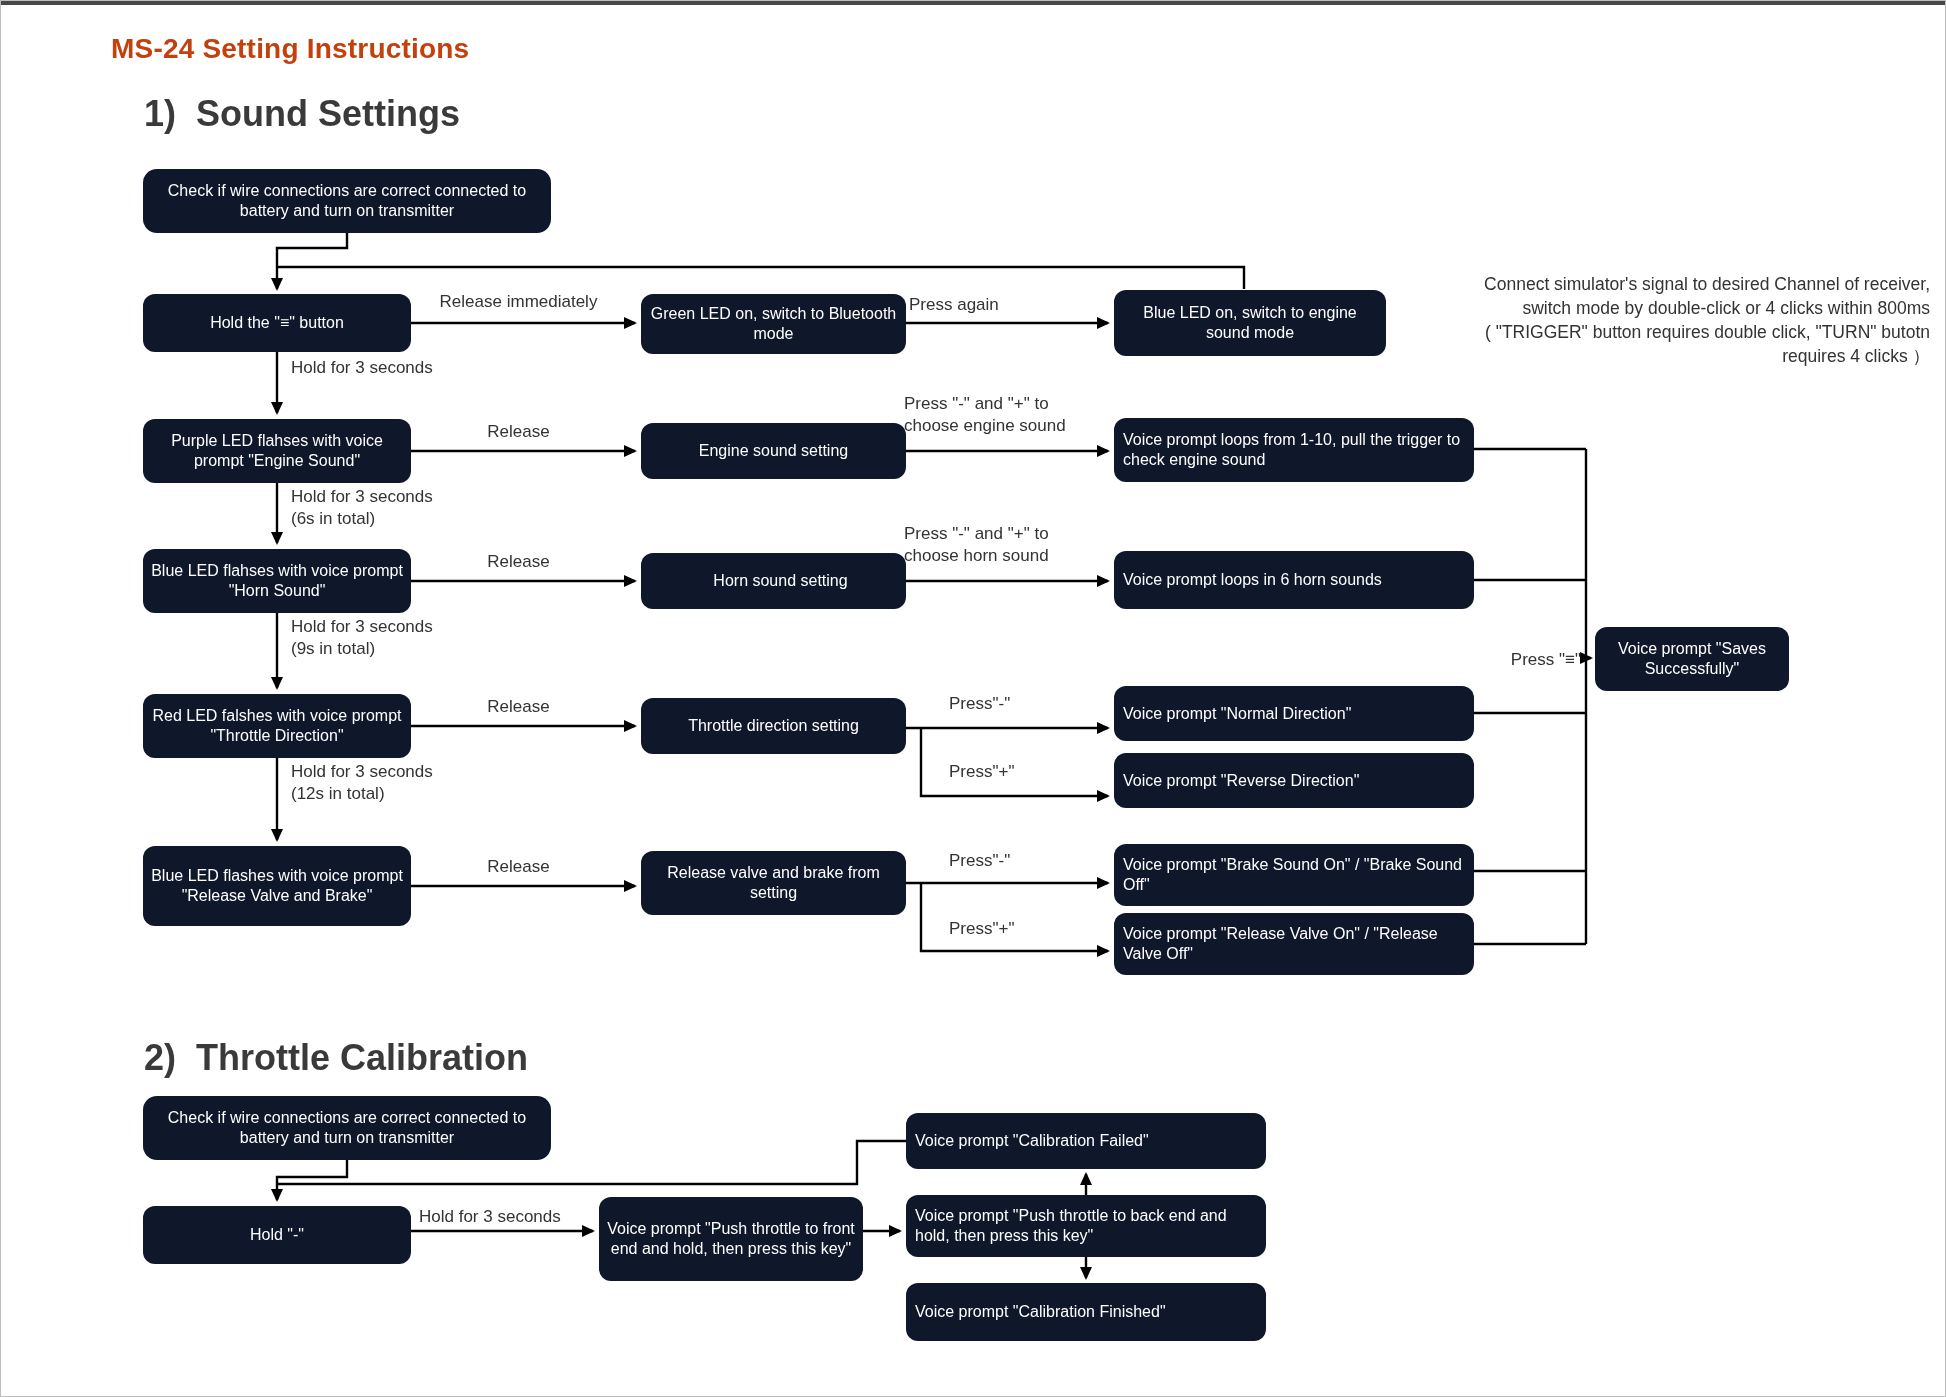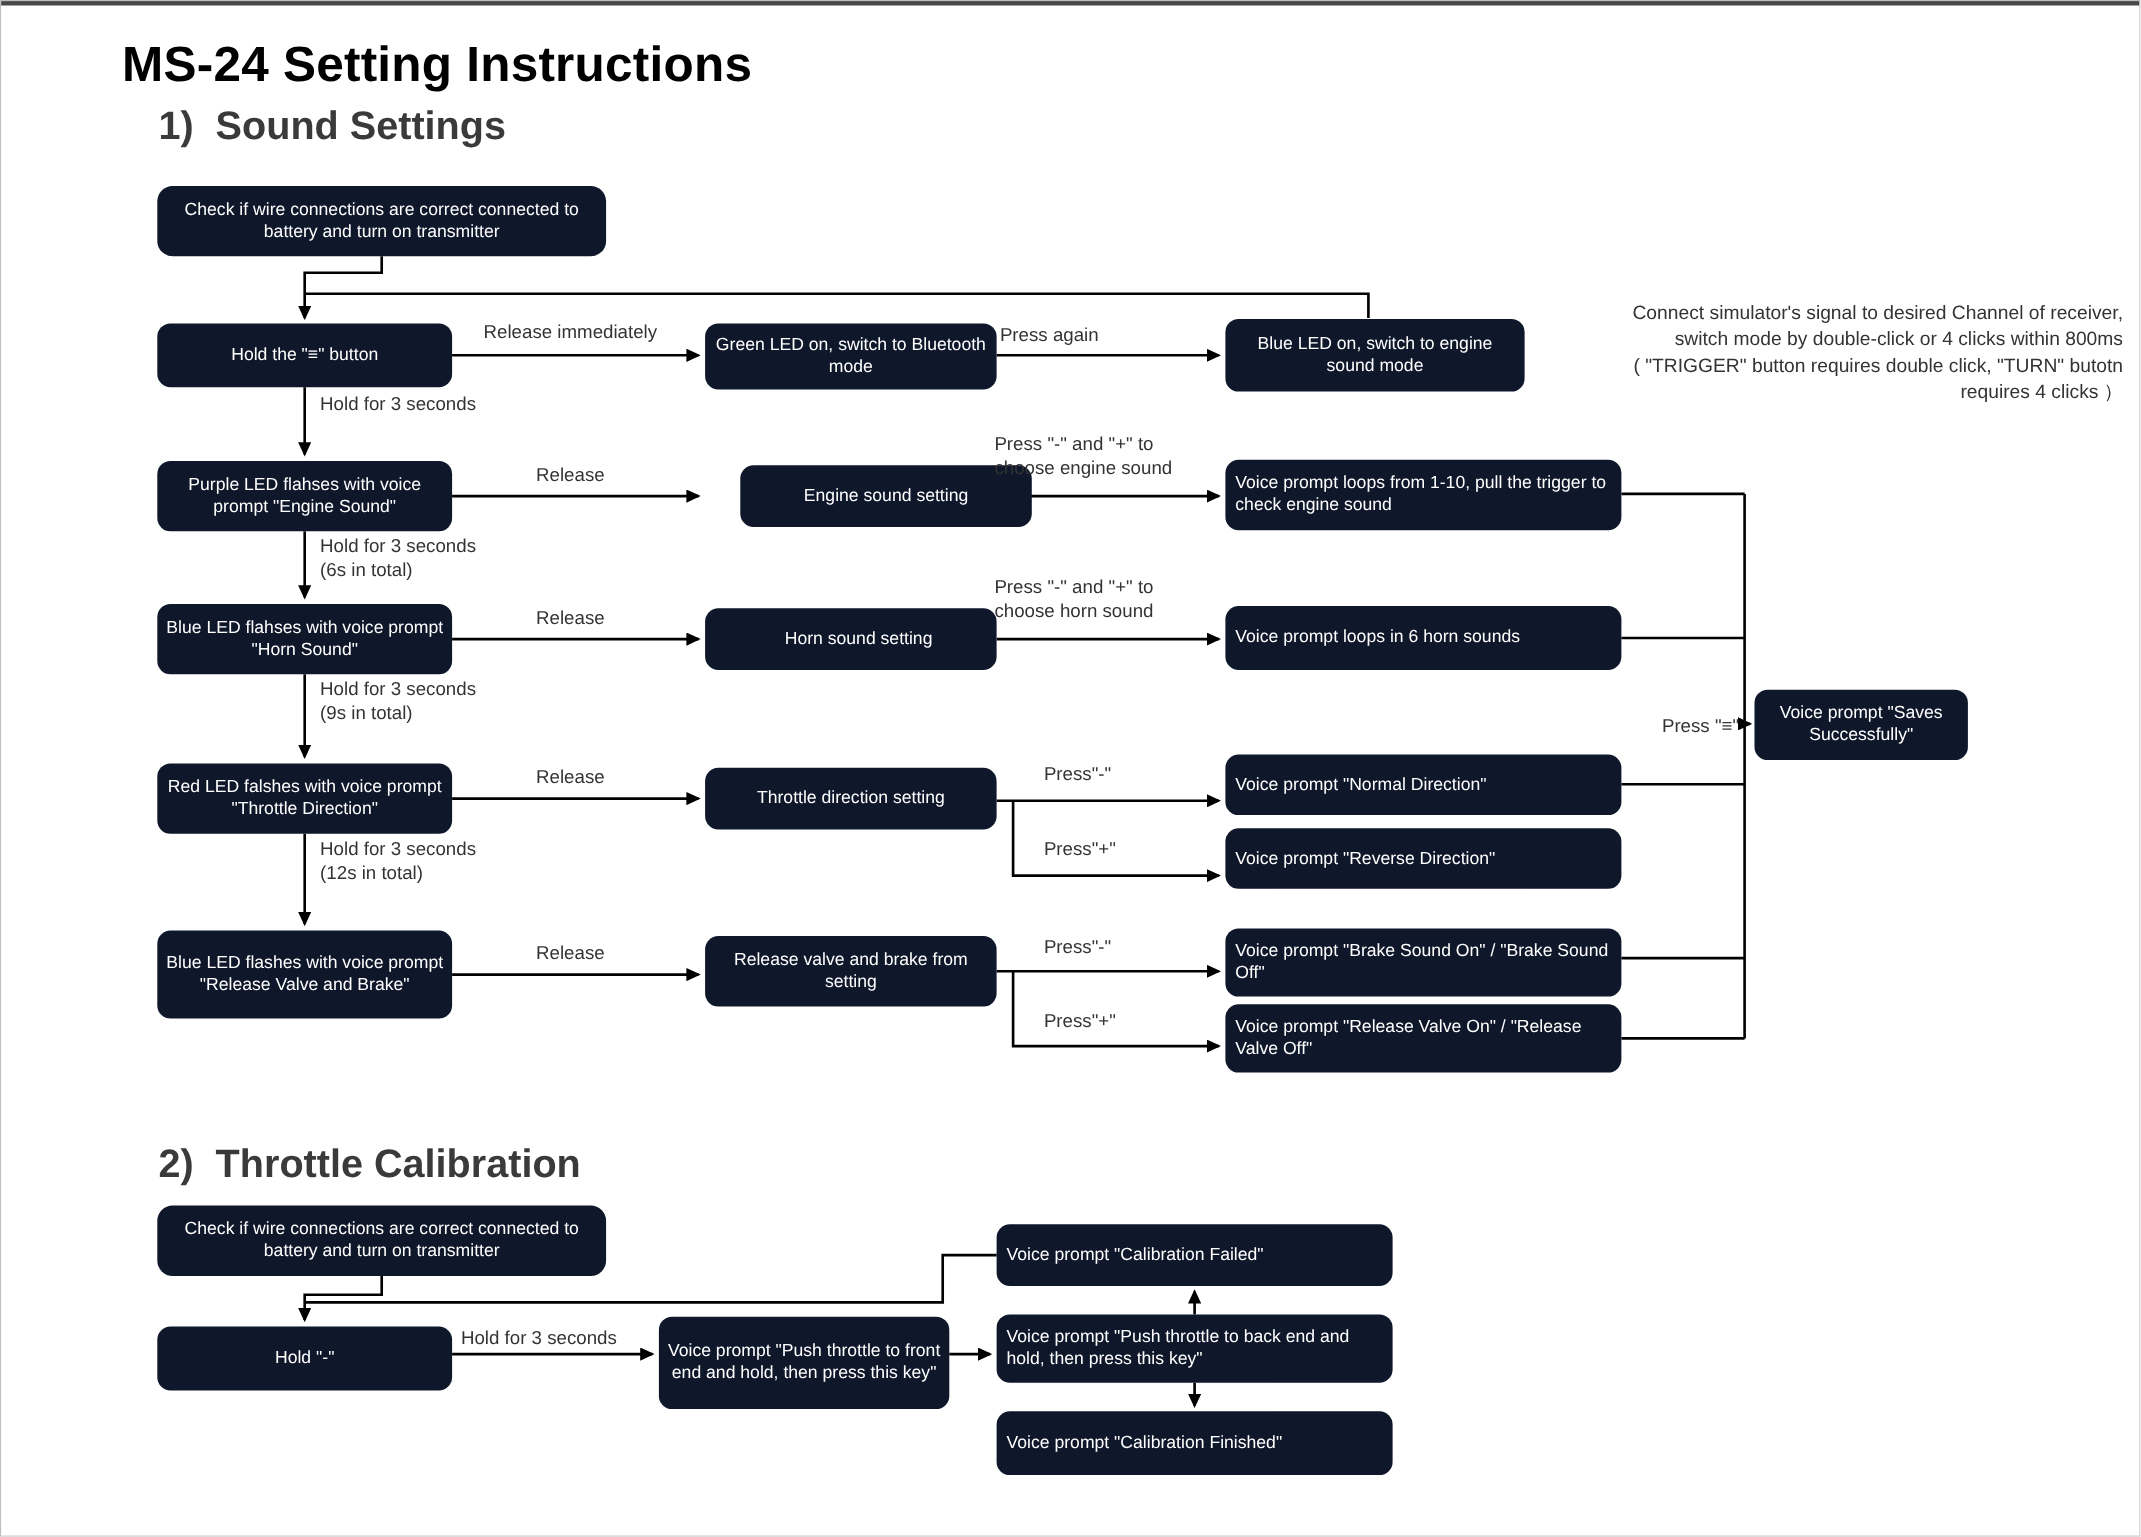--- a/index.html
+++ b/index.html
@@ -2,21 +2,21 @@
 <html><head>
 <meta charset="utf-8">
 <style>
   html,body{margin:0;padding:0;background:#fff;}
   .canvas{
     position:relative;width:1946px;height:1397px;background:#ffffff;
     border:1px solid #bdbdbd;box-sizing:border-box;overflow:hidden;
     font-family:"Liberation Sans", sans-serif;color:#2f2f2f;
   }
   .topbar{position:absolute;left:0;top:0;width:100%;height:4px;background:#474747;}
-  .title{position:absolute;font-weight:bold;font-size:45px;color:#000000;letter-spacing:.2px;}
+  .title{position:absolute;font-weight:bold;font-size:28px;color:#c2410c;letter-spacing:.2px;}
   .heading{position:absolute;font-weight:bold;font-size:36px;color:#3a3a3a;white-space:pre;}
   .node{
     position:absolute;background:#0f172a;color:#ffffff;border-radius:12px;
     display:flex;align-items:center;justify-content:center;text-align:center;
     font-size:16px;line-height:1.24;box-sizing:border-box;padding:4px 6px;
   }
   .node.big{border-radius:14px;}
   .node.left{justify-content:flex-start;text-align:left;padding-left:9px;padding-right:6px;}
   .lbl{position:absolute;font-size:17px;color:#333;line-height:1.3;}
   .lbl.pre{white-space:pre-line;}
@@ -74,21 +74,21 @@
   <div class="title" style="left:110px;top:32px;">MS-24 Setting Instructions</div>
   <div class="heading" style="left:143px;top:92px;">1)  Sound Settings</div>
   <div class="heading" style="left:143px;top:1036px;">2)  Throttle Calibration</div>
 
   <div class="node big" style="left:142px;top:168px;width:408px;height:64px;">Check if wire connections are correct connected to battery and turn on transmitter</div>
   <div class="node" style="left:142px;top:293px;width:268px;height:58px;">Hold the "≡" button</div>
   <div class="node" style="left:640px;top:293px;width:265px;height:60px;">Green LED on, switch to Bluetooth mode</div>
   <div class="node" style="left:1113px;top:289px;width:272px;height:66px;">Blue LED on, switch to engine sound mode</div>
 
   <div class="node" style="left:142px;top:418px;width:268px;height:64px;">Purple LED flahses with voice prompt "Engine Sound"</div>
-  <div class="node" style="left:640px;top:422px;width:265px;height:56px;margin-left:32px;">Engine sound setting</div>
+  <div class="node" style="left:640px;top:422px;width:265px;height:56px;">Engine sound setting</div>
   <div class="node left" style="left:1113px;top:417px;width:360px;height:64px;">Voice prompt loops from 1-10, pull the trigger to check engine sound</div>
 
   <div class="node" style="left:142px;top:548px;width:268px;height:64px;">Blue LED flahses with voice prompt "Horn Sound"</div>
   <div class="node" style="left:640px;top:552px;width:265px;height:56px;padding-left:20px;">Horn sound setting</div>
   <div class="node left" style="left:1113px;top:550px;width:360px;height:58px;">Voice prompt loops in 6 horn sounds</div>
 
   <div class="node" style="left:142px;top:693px;width:268px;height:64px;">Red LED falshes with voice prompt "Throttle Direction"</div>
   <div class="node" style="left:640px;top:697px;width:265px;height:56px;">Throttle direction setting</div>
   <div class="node left" style="left:1113px;top:685px;width:360px;height:55px;">Voice prompt "Normal Direction"</div>
   <div class="node left" style="left:1113px;top:752px;width:360px;height:55px;">Voice prompt "Reverse Direction"</div>

